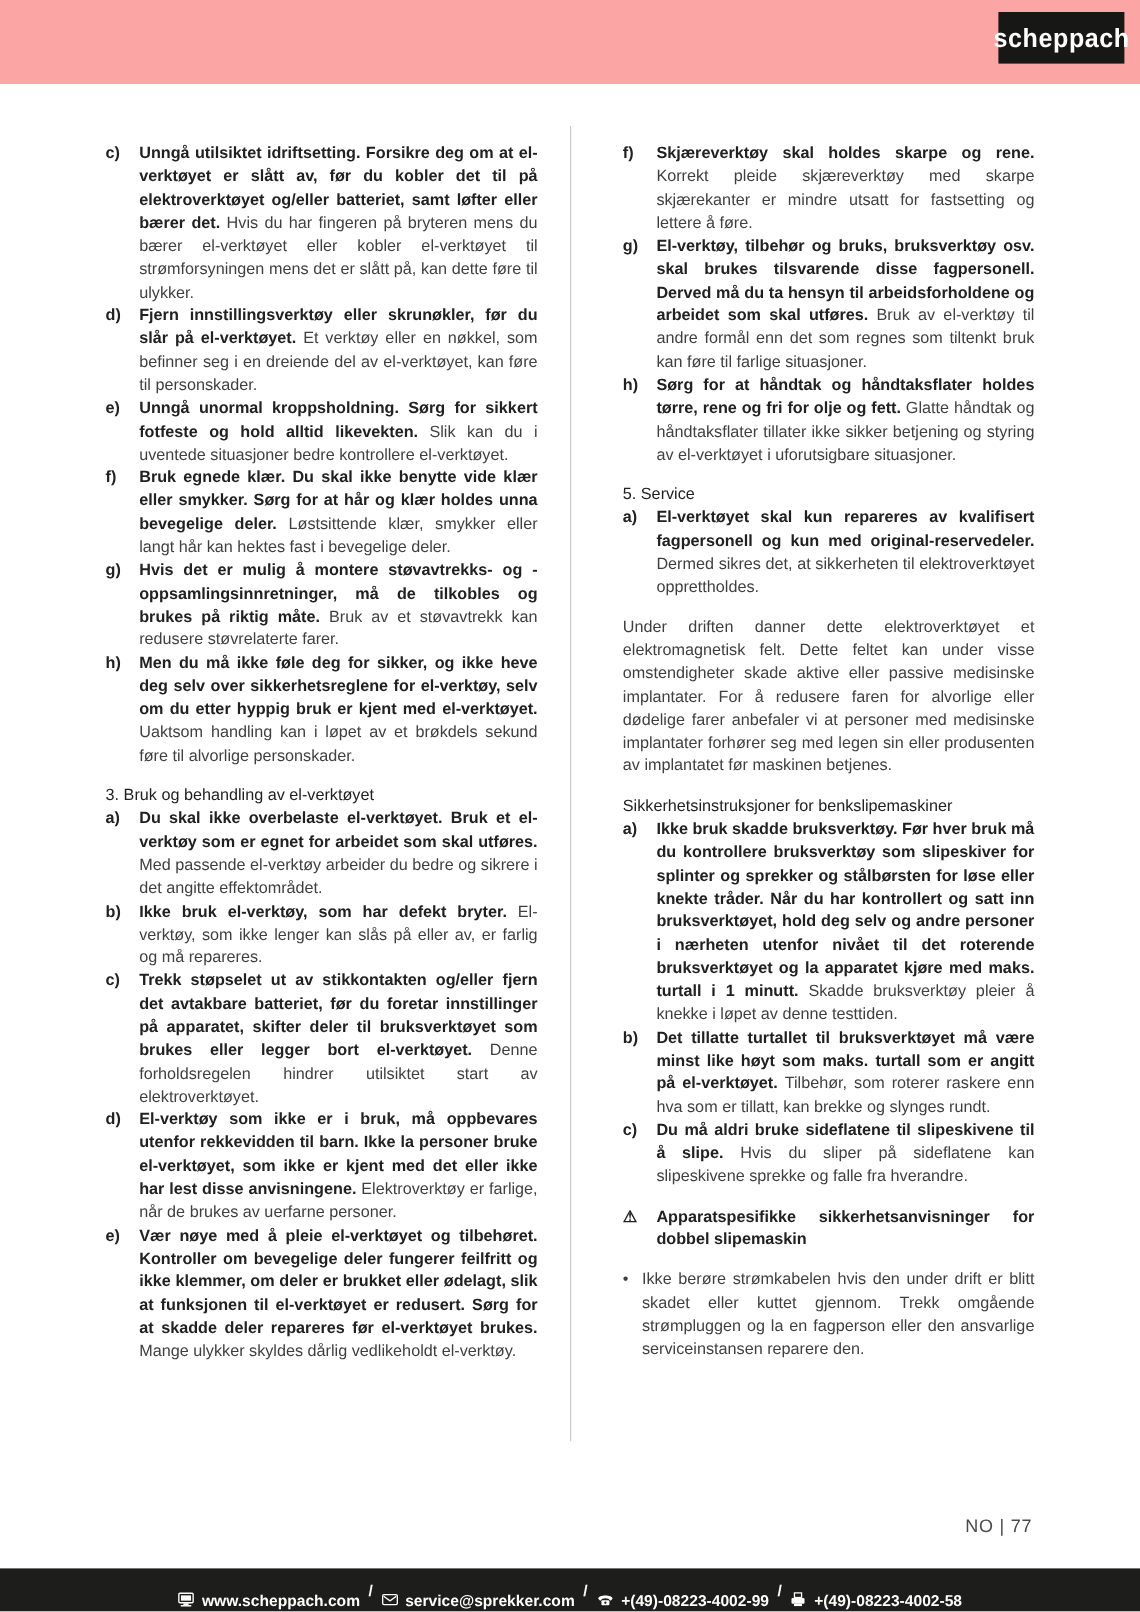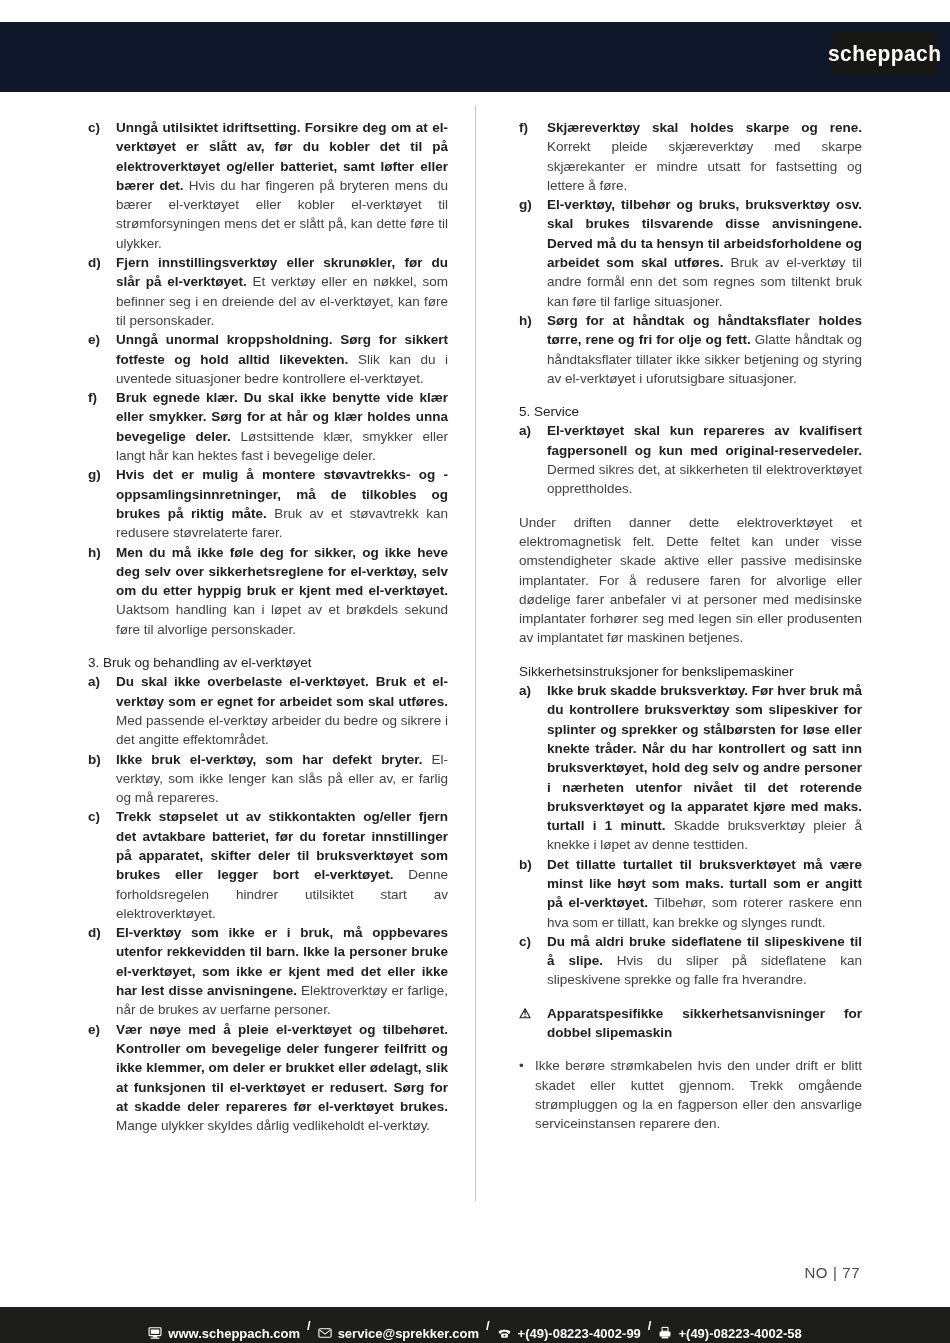--- a/index.html
+++ b/index.html
@@ -1,20 +1,20 @@
 <!DOCTYPE html>
 <html><head>
 <meta charset="utf-8">
 <style>
   html,body{margin:0;padding:0;}
   body{
     width:950px;height:1343px;position:relative;background:#ffffff;
     font-family:"Liberation Sans", sans-serif;overflow:hidden;
   }
-  .header-band{position:absolute;left:0;top:0;width:950px;height:70px;background:#0f172a;margin-top:22px;}
+  .header-band{position:absolute;left:0;top:0;width:950px;height:70px;background:#fca5a5;}
   .logo-box{
     position:absolute;right:13px;top:10px;width:105px;height:43px;background:#171715;
     display:flex;align-items:center;justify-content:center;
   }
   .logo-text{
     color:#ffffff;font-size:22px;font-weight:bold;letter-spacing:0.5px;
     transform:scaleX(0.95);font-family:"Liberation Sans", sans-serif;
   }
   .col-divider{position:absolute;left:475px;top:105px;width:1px;height:1096px;background:#c9c9c9;}
   .col{
@@ -105,21 +105,21 @@
       <div class="bd"><b>Vær nøye med å pleie el-verktøyet og tilbehøret. Kontroller om bevegelige deler fungerer feilfritt og ikke klemmer, om deler er brukket eller ødelagt, slik at funksjonen til el-verktøyet er redusert. Sørg for at skadde deler repareres før el-verktøyet brukes. </b><span>Mange ulykker skyldes dårlig vedlikeholdt el-verktøy.</span></div>
     </div>
   </div>
 <div class="col col-right" id="col-right">
     <div class="block-item">
       <span class="lbl">f)</span>
       <div class="bd"><b>Skjæreverktøy skal holdes skarpe og rene. </b><span>Korrekt pleide skjæreverktøy med skarpe skjærekanter er mindre utsatt for fastsetting og lettere å føre.</span></div>
     </div>
     <div class="block-item">
       <span class="lbl">g)</span>
-      <div class="bd"><b>El-verktøy, tilbehør og bruks, bruksverktøy osv. skal brukes tilsvarende disse anvisningene. Derved må du ta hensyn til arbeidsforholdene og arbeidet som skal utføres. </b><span>Bruk av el-verktøy til andre formål enn det som regnes som tiltenkt bruk kan føre til farlige situasjoner.</span></div>
+      <div class="bd"><b>El-verktøy, tilbehør og bruks, bruksverktøy osv. skal brukes tilsvarende disse fagpersonell. Derved må du ta hensyn til arbeidsforholdene og arbeidet som skal utføres. </b><span>Bruk av el-verktøy til andre formål enn det som regnes som tiltenkt bruk kan føre til farlige situasjoner.</span></div>
     </div>
     <div class="block-item">
       <span class="lbl">h)</span>
       <div class="bd"><b>Sørg for at håndtak og håndtaksflater holdes tørre, rene og fri for olje og fett. </b><span>Glatte håndtak og håndtaksflater tillater ikke sikker betjening og styring av el-verktøyet i uforutsigbare situasjoner.</span></div>
     </div>
     <div class="spacer"></div>
     <div class="heading">5. Service</div>
     <div class="block-item">
       <span class="lbl">a)</span>
       <div class="bd"><b>El-verktøyet skal kun repareres av kvalifisert fagpersonell og kun med original-reservedeler. </b><span>Dermed sikres det, at sikkerheten til elektroverktøyet opprettholdes.</span></div>

